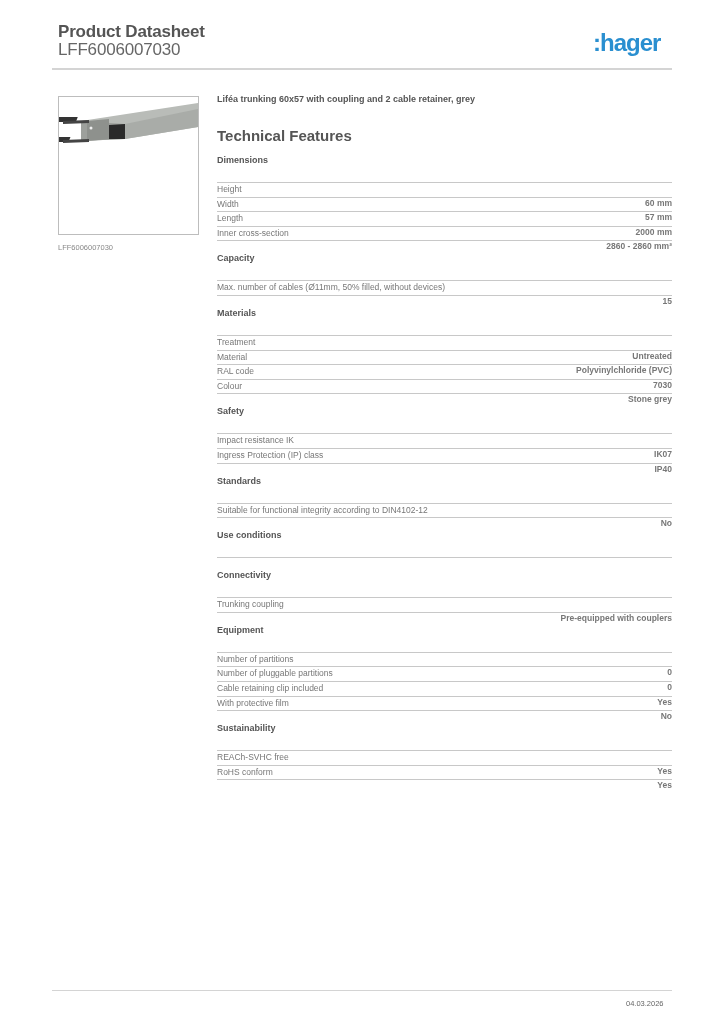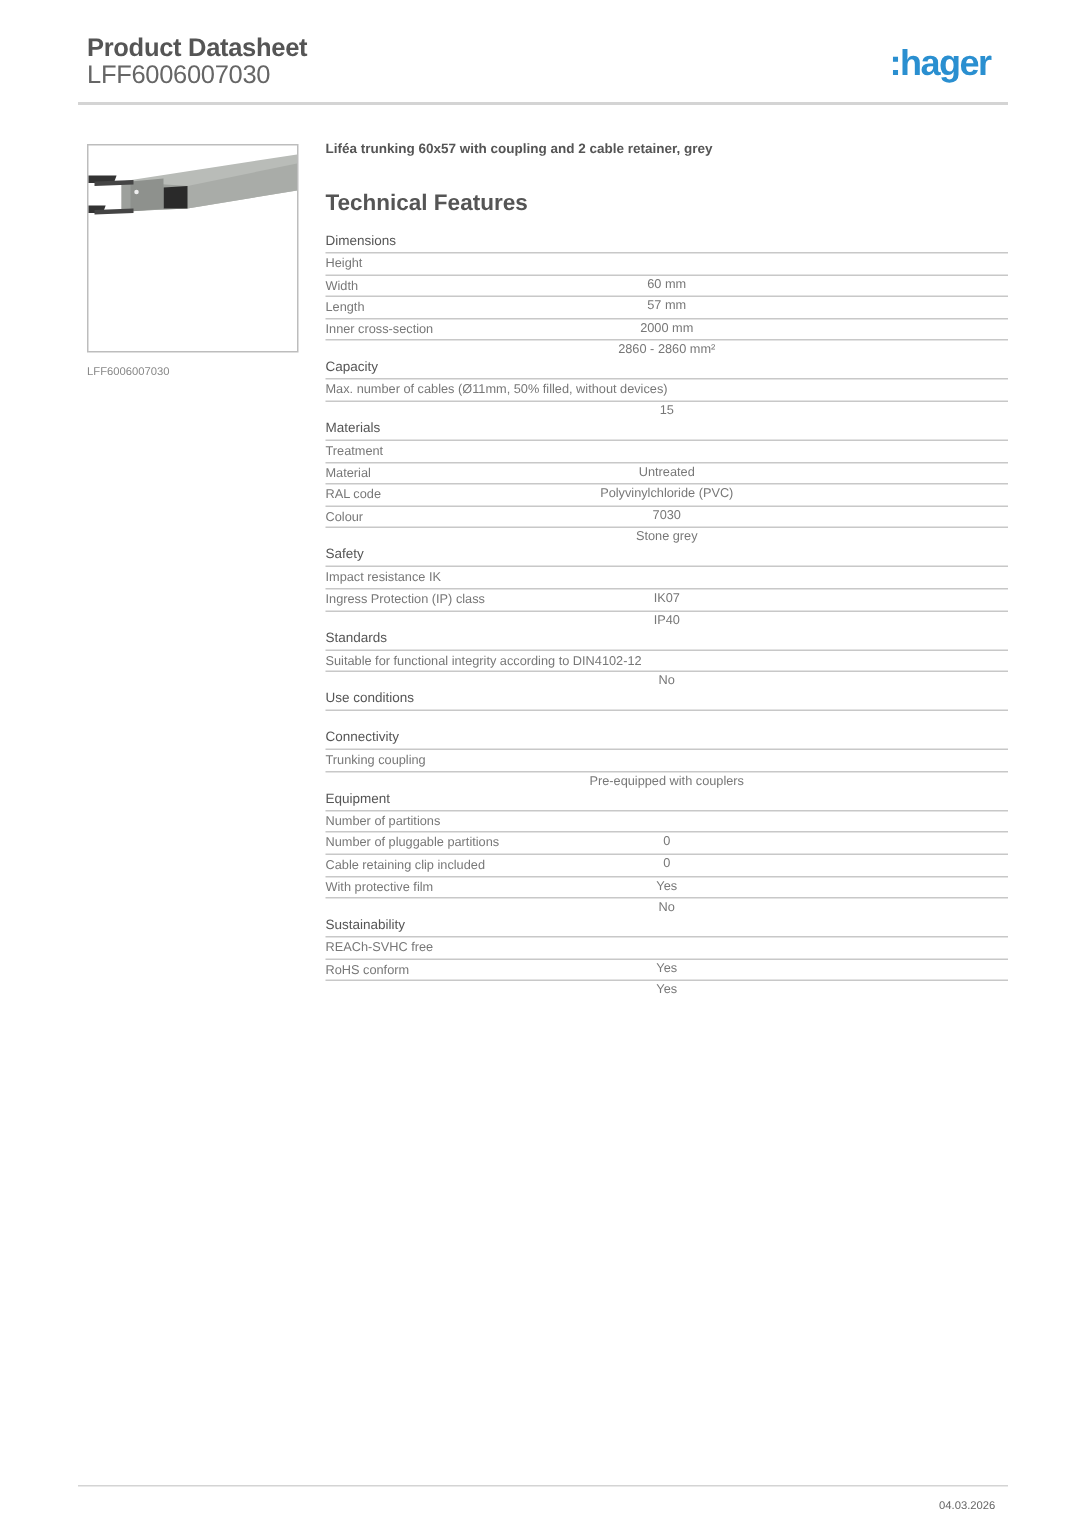--- a/index.html
+++ b/index.html
@@ -8,23 +8,23 @@
   .hdr-code { position:absolute; left:58px; top:40px; font-size:17px; color:#666; letter-spacing:-0.2px; }
   .logo { position:absolute; left:593px; top:29px; font-size:24px; font-weight:bold; color:#2a8fd0; letter-spacing:-1px; }
   .hdr-rule { position:absolute; left:52px; top:68px; width:620px; height:2px; background:#d4d4d4; }
   .img-box { position:absolute; left:58px; top:96px; width:139px; height:137px; border:1px solid #bdbdbd; background:#fff; }
   .img-caption { position:absolute; left:58px; top:243px; font-size:7.5px; color:#888; }
   .content { position:absolute; left:217px; top:92px; width:455px; }
   .product-name { font-size:9px; font-weight:bold; color:#555; height:14px; line-height:14px; }
   .tech-title { font-size:15px; font-weight:bold; color:#555; margin-top:23px; height:14px; line-height:14px; }
   .section { margin-top:12px; }
   .section:first-of-type { }
-  .sec-title { font-size:9px; font-weight:normal; color:#555; height:11px; line-height:11px; border-bottom:1px solid #c8c8c8; padding-bottom:2px; }
+  .sec-title { font-size:9px; font-weight:bold; color:#555; height:11px; line-height:11px; border-bottom:1px solid #c8c8c8; padding-bottom:16px; }
   .row { display:flex; justify-content:space-between; font-size:8.5px; color:#777; height:13.6px; line-height:13.6px; border-bottom:1px solid #c8c8c8;flex-direction:column; }
-  .row .v { text-align:center; }
+  .row .v { text-align:right;font-weight:bold; }
   .foot-rule { position:absolute; left:52px; top:990px; width:620px; height:1px; background:#d4d4d4; }
   .foot-note { position:absolute; left:316px; top:1027px; font-size:7.5px; color:#888; }
   .foot-date { position:absolute; left:626px; top:999px; font-size:7.5px; font-weight:normal; color:#666; }
 </style>
 </head>
 <body>
 
 <div>
   <div class="hdr-title">Product Datasheet</div>
   <div class="hdr-code">LFF6006007030</div>

